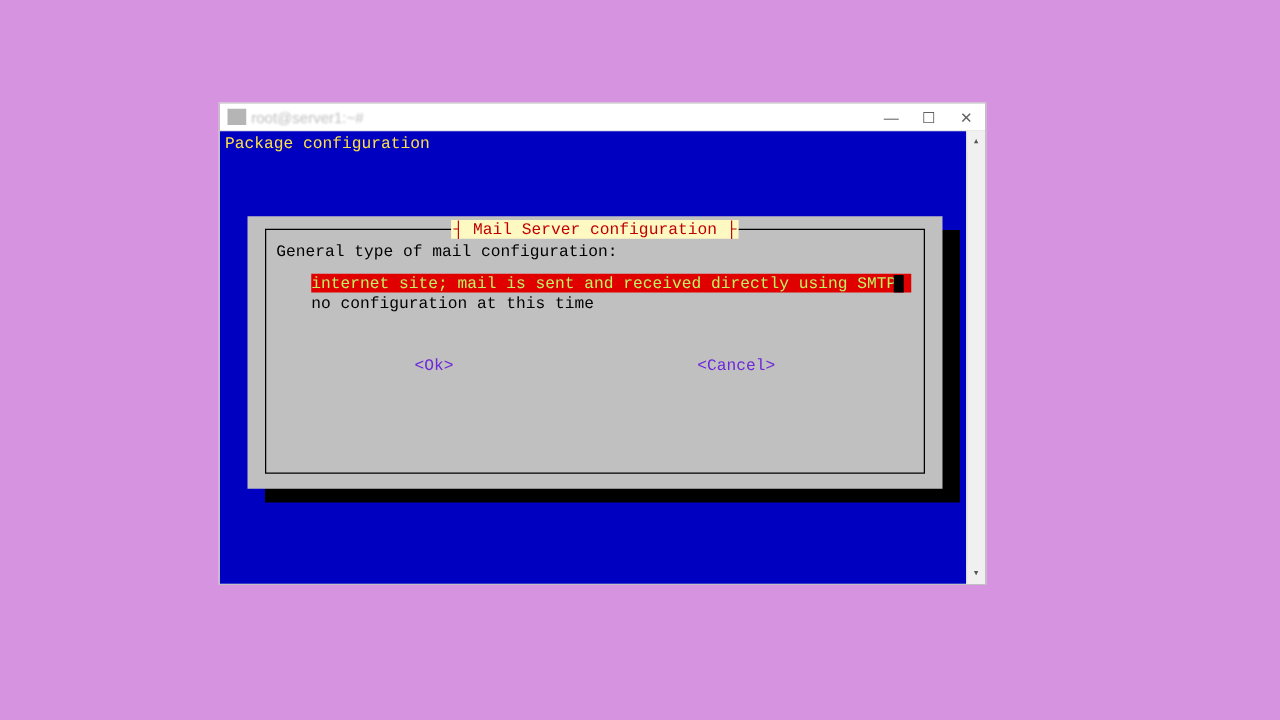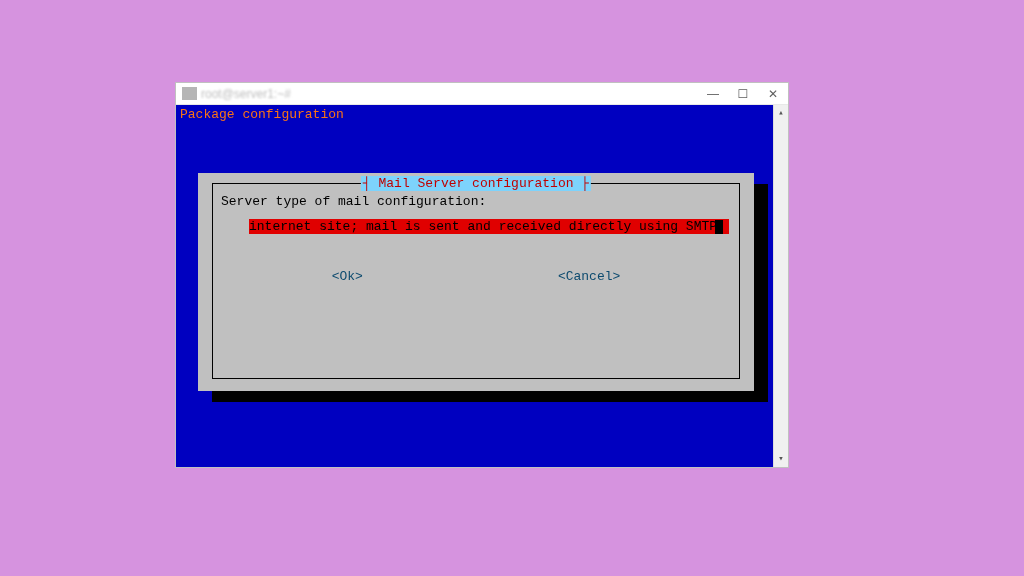--- a/index.html
+++ b/index.html
@@ -68,21 +68,21 @@
     .terminal {
       flex: 1;
       background: #0000c0;
       position: relative;
       overflow: hidden;
     }
     .terminal-header {
       position: absolute;
       top: 2px;
       left: 4px;
-      color: #f97316;
+      color: #fde047;
     }
     .dialog-shadow {
       position: absolute;
       left: 36px;
       top: 79px;
       width: 556px;
       height: 218px;
       background: #000;
     }
     .dialog {
@@ -104,62 +104,62 @@
       border-top: 1px solid #000;
       border-left: 1px solid #000;
       border-right: 1px solid #000;
       border-bottom: 1px solid #000;
     }
     .dialog-title {
       position: absolute;
       top: -8px;
       left: 50%;
       transform: translateX(-50%);
-      background: #7dd3fc;
+      background: #fef9c3;
       color: #c00000;
       padding: 0 2px;
       white-space: nowrap;
     }
     .dialog-content {
       position: relative;
       padding: 10px 8px 0 8px;
     }
     .prompt {
       margin-bottom: 10px;
     }
     .options {
       margin-left: 28px;
       line-height: 1.22;
     }
     .option {
       white-space: pre;
     }
     .option.selected {
       background: #e00000;
-      color: #000000;
+      color: #bef264;
       display: inline;
       padding-right: 6px;
     }
     .option.selected::after {
       content: "";
       display: inline-block;
       width: 8px;
       height: 14px;
       background: #000;
       vertical-align: text-bottom;
       margin-left: -2px;
     }
     .buttons {
       margin-top: 34px;
       display: flex;
       justify-content: center;
       gap: 195px;
     }
     .btn {
-      color: #0c4a6e;
+      color: #6d28d9;
     }
     .scrollbar {
       width: 15px;
       background: #f0f0f0;
       border-left: 1px solid #ddd;
       position: relative;
     }
     .scroll-arrow {
       position: absolute;
       left: 0;
@@ -190,23 +190,24 @@
     </div>
   </div>
   <div class="terminal-wrap">
     <div class="terminal">
       <div class="terminal-header">Package configuration</div>
       <div class="dialog-shadow"></div>
       <div class="dialog">
         <div class="dialog-border">
           <div class="dialog-title">┤ Mail Server configuration ├</div>
           <div class="dialog-content">
-            <div class="prompt">Server type of mail configuration:</div>
+            <div class="prompt">General type of mail configuration:</div>
             <div class="options">
               <div><span class="option selected">internet site; mail is sent and received directly using SMTP</span></div>
+              <div><span class="option">no configuration at this time</span></div>
             </div>
             <div class="buttons">
               <span class="btn">&lt;Ok&gt;</span>
               <span class="btn">&lt;Cancel&gt;</span>
             </div>
           </div>
         </div>
       </div>
     </div>
     <div class="scrollbar">

